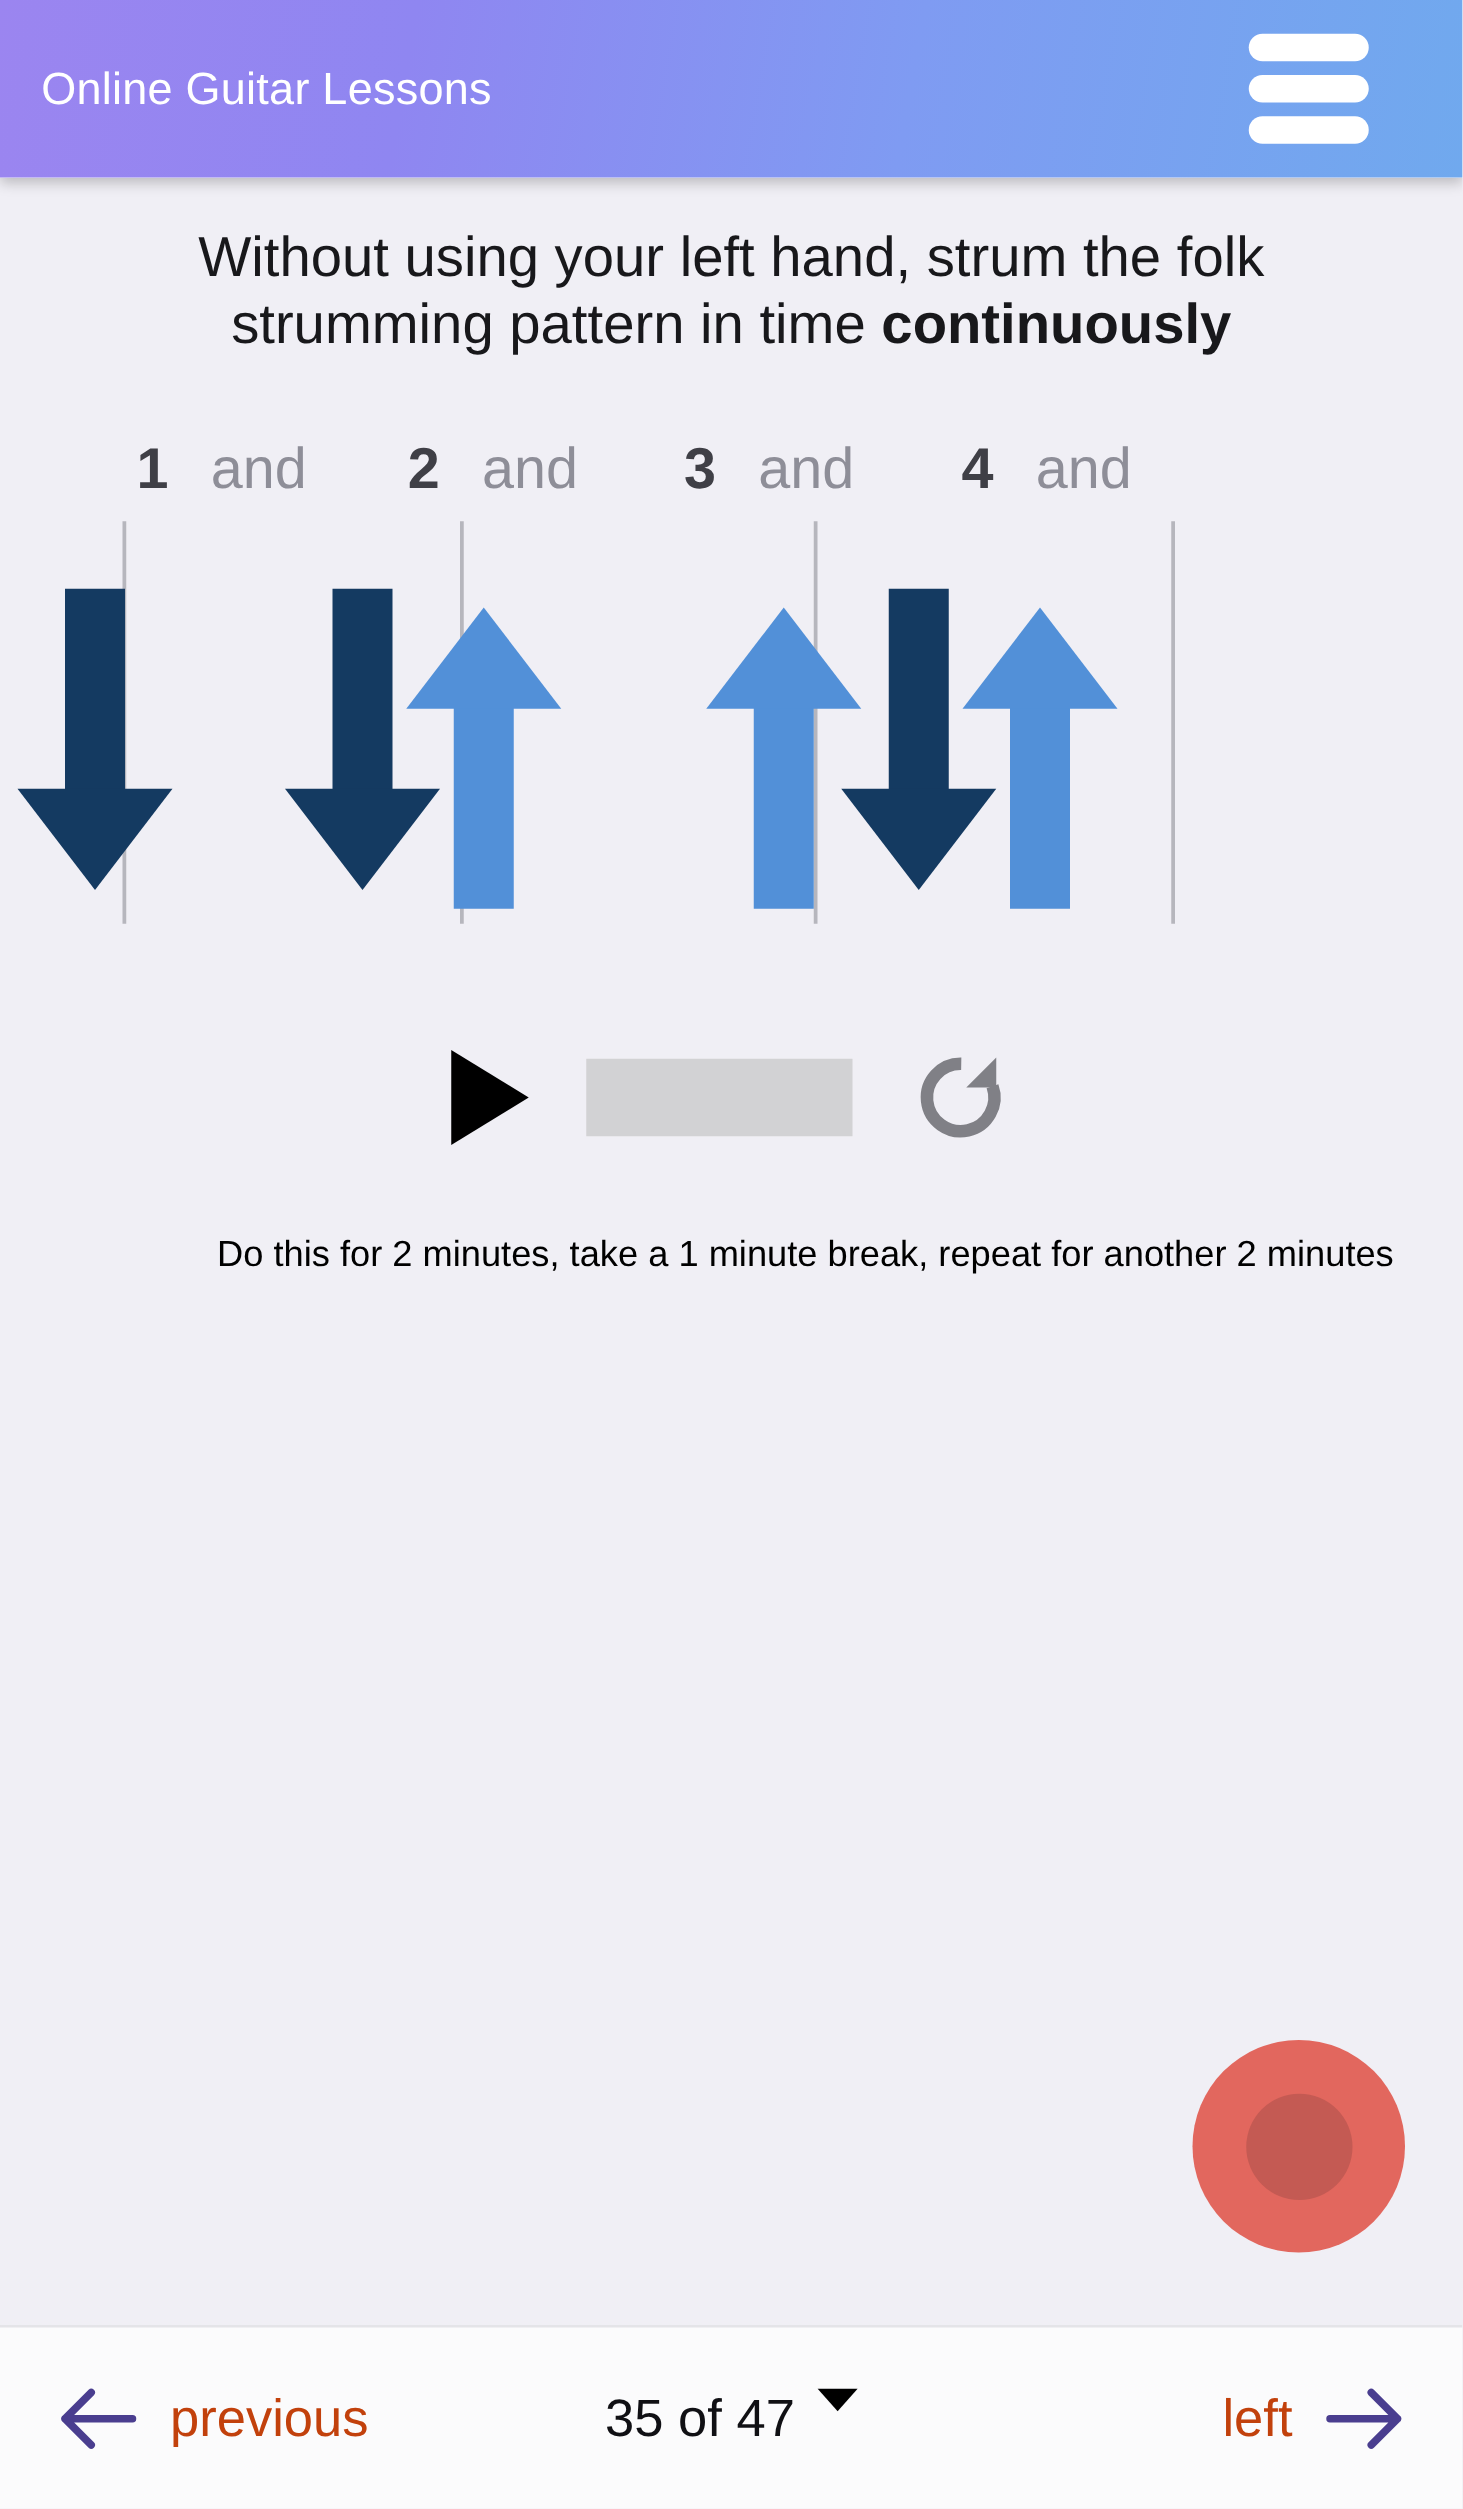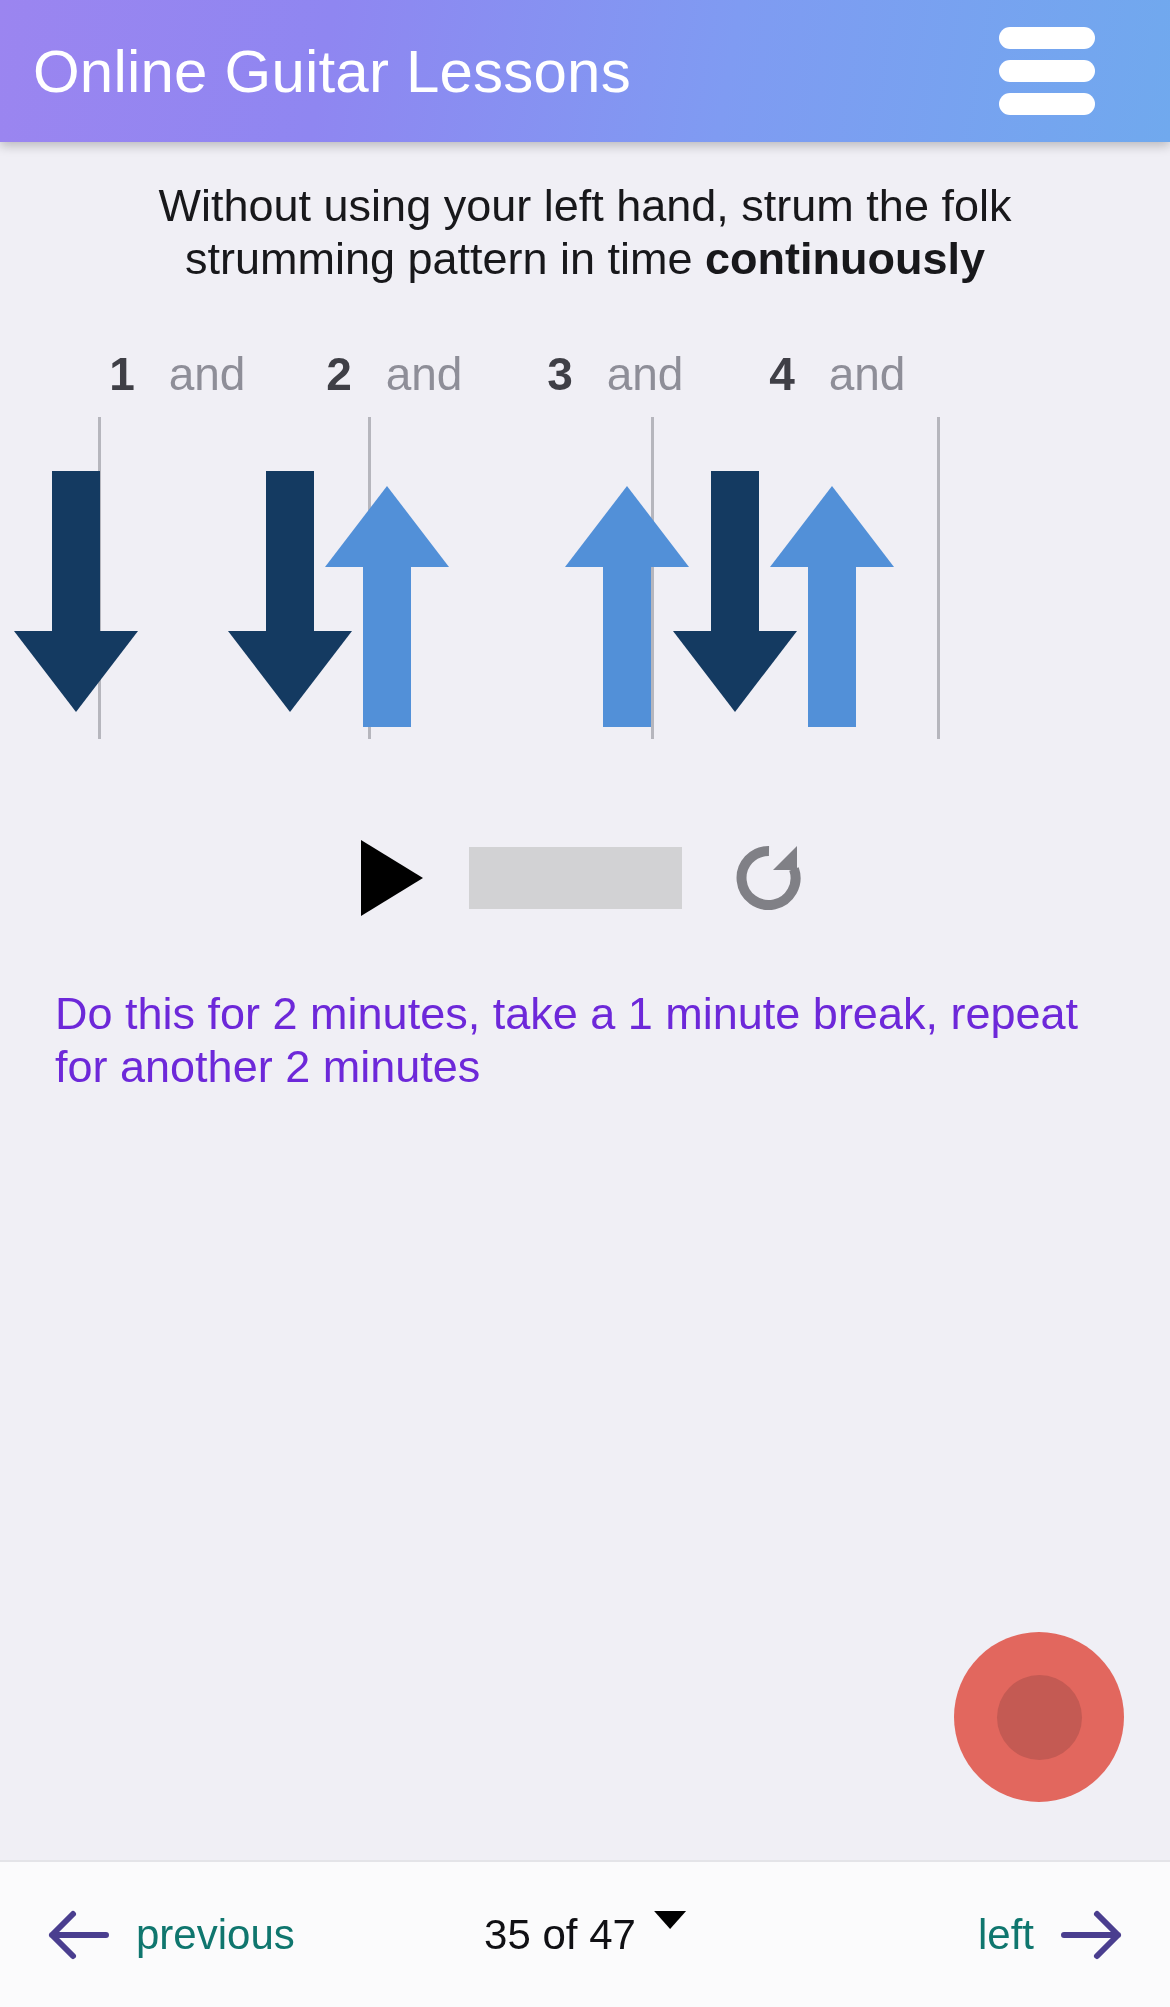--- a/index.html
+++ b/index.html
@@ -29,21 +29,21 @@
     background: linear-gradient(100deg, #9b85f0 0%, #8f86f1 28%, #7f9bf2 62%, #70a9ee 100%);
     display: flex;
     align-items: center;
     box-shadow: 0 4px 10px rgba(0,0,0,0.22);
     z-index: 5;
   }
 
   .app-title {
     margin-left: 33px;
     color: #ffffff;
-    font-size: 60px;
+    font-size: 36px;
     font-weight: 400;
     letter-spacing: 0.2px;
     white-space: nowrap;
   }
 
   .hamburger {
     position: absolute;
     right: 75px;
     top: 50%;
     transform: translateY(-50%);
@@ -170,24 +170,24 @@
     cursor: pointer;
     display: flex;
     align-items: center;
     justify-content: center;
   }
 
   .note {
     margin: 0 auto;
     padding-top: 55px;
     width: 1060px;
-    text-align: left;
-    font-size: 45px;
+    text-align: right;
+    font-size: 29px;
     line-height: 1.17;
-    color: #6d28d9;
+    color: #000000;
   }
 
   
   .record-btn {
     position: absolute;
     right: 46px;
     bottom: 58px;
     width: 170px;
     height: 170px;
     border-radius: 50%;
@@ -234,21 +234,21 @@
     position: absolute;
     left: 50%;
     transform: translateX(-50%);
     display: flex;
     align-items: flex-start;
     gap: 18px;
     cursor: pointer;
   }
   .nav-label {
     font-size: 42px;
-    color: #0f766e;
+    color: #c2410c;
     font-weight: 400;
   }
   .nav-counter {
     font-size: 42px;
     color: #101014;
   }
   .caret {
     width: 0; height: 0;
     border-left: 16px solid transparent;
     border-right: 16px solid transparent;

